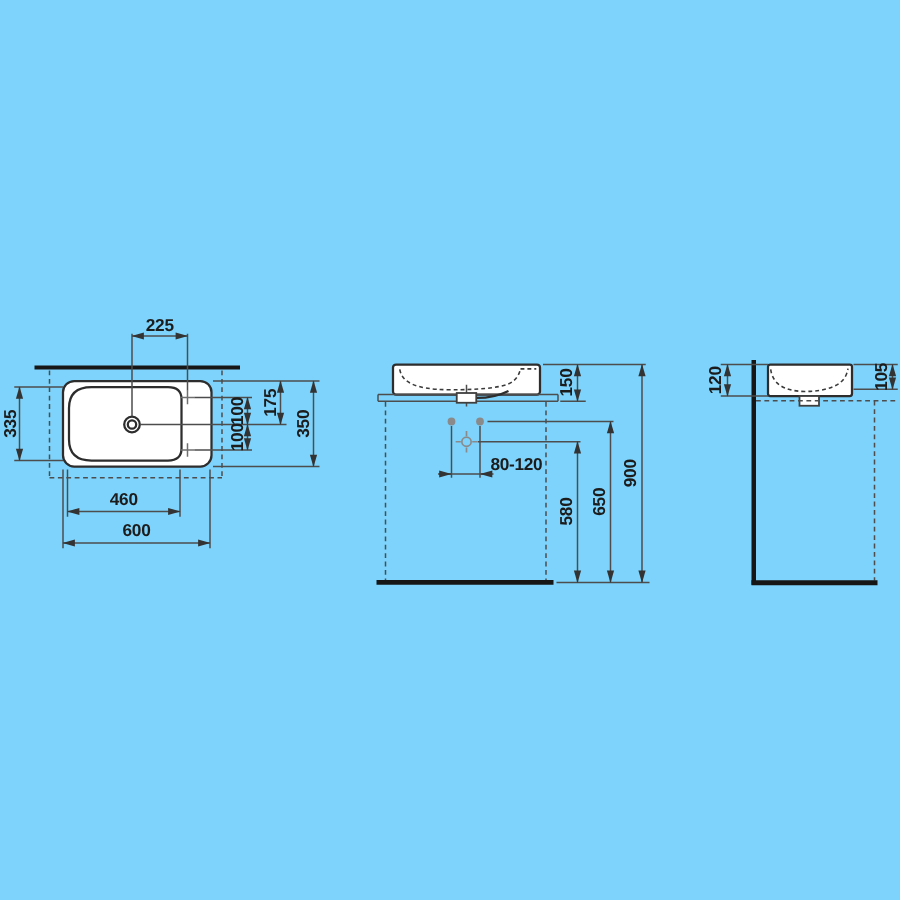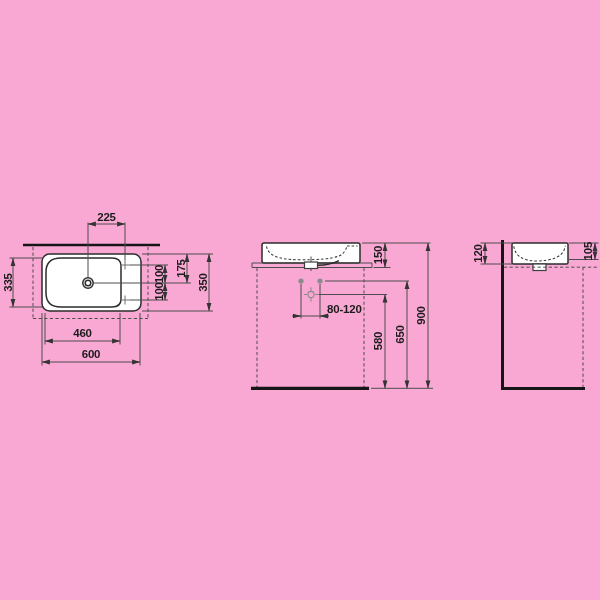--- a/index.html
+++ b/index.html
@@ -1,16 +1,16 @@
 <!DOCTYPE html>
 <html><head>
 <meta charset="utf-8">
 <style>
   html,body{margin:0;padding:0;background:#fff;}
-  #stage{position:relative;width:600px;height:600px;background:#f9a8d4;overflow:hidden;}
+  #stage{position:relative;width:600px;height:600px;background:#7dd3fc;overflow:hidden;}
   svg{display:block}
   svg text{font-family:"Liberation Sans",sans-serif;font-size:11.5px;font-weight:bold;fill:#1c1c1c;letter-spacing:-0.2px;}
   .ln{stroke:#2d2d2d;stroke-width:1.5;fill:none}
   .lnW{stroke:#2d2d2d;stroke-width:1.5;fill:#ffffff}
   .md{stroke:#3f3f3f;stroke-width:1.2;fill:#ffffff}
   .thin{stroke:#4d4d4d;stroke-width:1;fill:none}
   .dash{stroke:#4d4d4d;stroke-width:1;fill:none;stroke-dasharray:3.2 2.4}
   .bowl{stroke:#3a3a3a;stroke-width:1.05;fill:none;stroke-dasharray:2.6 2}
   .thick{stroke:#161616;fill:none}
   .gray{stroke:#8a8a8a;stroke-width:1.1;fill:none}

